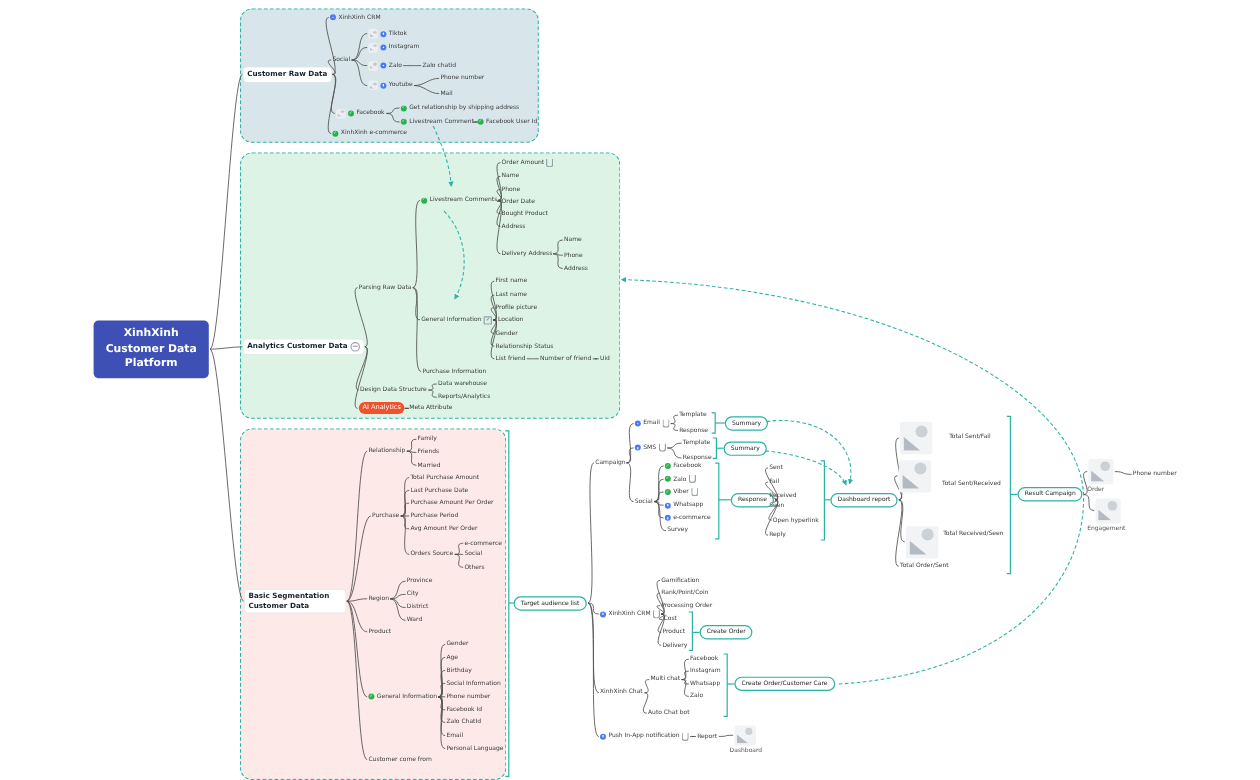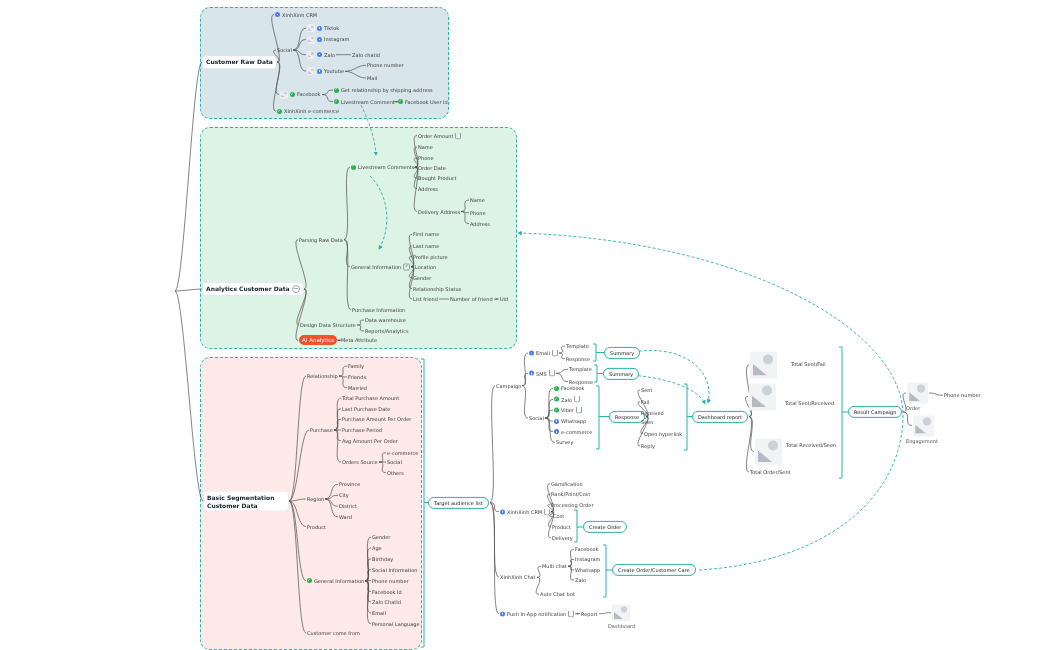--- a/index.html
+++ b/index.html
@@ -197,20 +197,23 @@
       <path d="M603,545 L606,545 L606,597 L603,597" fill="none" stroke="var(--teal)" stroke-width="1"></path>
       <path d="M606,570 L612,570" fill="none" stroke="var(--teal)" stroke-width="1"></path>
       <path d="M421,359 L424,359 L424,647 L421,647" fill="none" stroke="var(--teal)" stroke-width="1"></path>
       <path d="M424,502.5 L428,502.5" fill="none" stroke="var(--teal)" stroke-width="1"></path>
       <path d="M361,105 C369,122 375,138 376,155" fill="none" stroke="var(--teal)" stroke-width="0.9" stroke-dasharray="3 2" marker-end="url(#arr)"></path>
       <path d="M370,176 C390,196 391,228 379,249" fill="none" stroke="var(--teal)" stroke-width="0.9" stroke-dasharray="3 2" marker-end="url(#arr)"></path>
       <path d="M629,353 C678,342 716,368 708,403" fill="none" stroke="var(--teal)" stroke-width="0.9" stroke-dasharray="3 2" marker-end="url(#arr)"></path>
       <path d="M628,375 C667,377 699,389 705,404" fill="none" stroke="var(--teal)" stroke-width="0.9" stroke-dasharray="3 2" marker-end="url(#arr)"></path>
       <path d="M699,570 C830,562 903,495 903,415 C903,330 745,240 518,233" fill="none" stroke="var(--teal)" stroke-width="0.9" stroke-dasharray="3 2" marker-end="url(#arr)"></path>
     </svg>
+<div class="node rootn" style="left: 78px; top: 291px;">
+      <span class="lbl">XinhXinh Customer Data Platform</span>
+    </div>
     <div class="node b" style="left: 203px; top: 62px;">
       <span class="lbl">Customer Raw Data</span>
     </div>
     <div class="node t" style="left: 275px; top: 14.5px;">
       <span class="ic dot blue"></span>
       <span class="lbl">XinhXinh CRM</span>
     </div>
     <div class="node t" style="left: 277px; top: 50px;">
       <span class="lbl">Social</span>
     </div>

